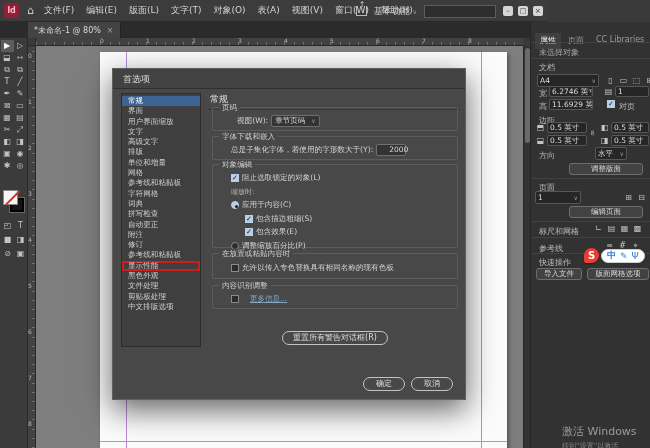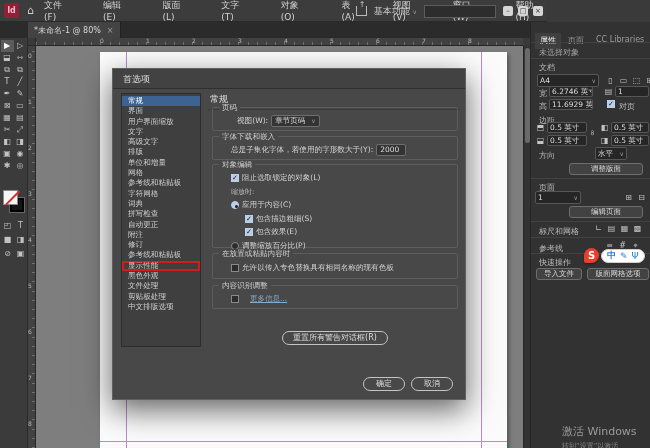--- a/index.html
+++ b/index.html
@@ -4,21 +4,21 @@
 <style>
   html,body{margin:0;padding:0;background:#222;}
   *{box-sizing:border-box;font-family:"DejaVu Sans",sans-serif;}
   #app{position:relative;width:650px;height:448px;background:#3a3a3a;overflow:hidden;color:#d4d4d4;}
   .abs{position:absolute;}
 
   
   .menubar{left:0;top:0;width:547px;height:22px;background:#3c3c3c;border-bottom:1px solid #2a2a2a;display:flex;align-items:center;}
   .idlogo{width:15px;height:15px;margin-left:4px;background:#8e2138;color:#ffb3c4;font-size:8px;font-weight:bold;display:flex;align-items:center;justify-content:center;border-radius:2px;}
   .homeic{margin-left:8px;font-size:11px;color:#cfcfcf;}
-  .menus{display:flex;margin-left:10px;gap:29px;font-size:9px;color:#d2d2d2;}
+  .menus{display:flex;margin-left:10px;gap:12px;font-size:9px;color:#d2d2d2;}
   .menus span{cursor:default;}
   .mb-right{position:absolute;right:4px;top:0;height:22px;display:flex;align-items:center;gap:7px;}
   .shareic{width:11px;height:10px;border:1px solid #b9b9b9;border-top:none;position:relative;}
   .shareic:before{content:"↑";position:absolute;left:2px;top:-6px;font-size:8px;color:#c9c9c9;}
   .wsname{font-size:9px;color:#cfcfcf;}
   .searchbox{width:72px;height:13px;background:#2d2d2d;border:1px solid #5c5c5c;font-size:8px;color:#bbb;padding:0 3px;}
   .winbtns{display:flex;gap:5px;}
   .winbtn{width:10px;height:10px;background:#d6d6d6;color:#333;font-size:7px;line-height:10px;text-align:center;border-radius:2px;}
 
   
@@ -79,21 +79,21 @@
   .dlist{position:absolute;left:8px;top:24px;width:80px;height:254px;background:#3f3f3f;border:1px solid #2d2d2d;padding-top:2px;overflow:hidden;}
   .dlist .item{height:10.3px;line-height:10.3px;font-size:7.6px;color:#cfcfcf;padding-left:6px;white-space:nowrap;position:relative;}
   .dlist .item.selected{background:#3c6391;color:#fff;}
   .dlist .item.annotated{box-shadow:inset 0 0 0 2px #cf1d1d;}
   .dmain{position:absolute;left:95px;top:24px;width:252px;height:260px;}
   .dmain-title{font-size:9px;color:#e0e0e0;margin-left:2px;}
   .dmain-hr{height:1px;background:#3a3a3a;margin:3px 0 0 0;}
   .grp{position:absolute;left:4px;width:246px;border:1px solid #5d5d5d;border-radius:2px;}
   .grp .legend{position:absolute;top:-5px;left:6px;background:#484848;padding:0 3px;font-size:7.6px;color:#cfcfcf;line-height:9px;}
   .grow{font-size:7.6px;color:#d3d3d3;white-space:nowrap;display:flex;align-items:center;gap:3px;}
-  .dfield{background:#333;border:1px solid #6e6e6e;color:#ddd;font-size:7.5px;height:12px;line-height:10px;padding:0 3px;border-radius:2px;}
+  .dfield{background:#333;border:1px solid #6e6e6e;color:#ddd;font-size:7.5px;height:12px;line-height:10px;padding:0 12px;border-radius:2px;}
   .ddrop{background:#333;border:1px solid #6e6e6e;color:#ddd;font-size:7.5px;height:12px;line-height:10px;padding:0 3px;border-radius:2px;min-width:44px;}
   .ddrop .car{margin-left:6px;color:#9a9a9a;font-size:6px;}
   .radio{display:inline-block;width:8px;height:8px;border:1px solid #8a8a8a;border-radius:50%;background:#2c2c2c;position:relative;vertical-align:-1px;}
   .radio.on{background:#b9cfe8;border-color:#b9cfe8;}
   .radio.on:before{content:"";position:absolute;left:2.5px;top:2.5px;width:3px;height:3px;border-radius:50%;background:#1b1b1b;}
   .dsmall{font-size:7px;color:#bdbdbd;}
   .link{color:#86a9c9;text-decoration:underline;font-size:7.5px;}
   .pillbtn{position:absolute;border:1px solid #c3c3c3;border-radius:8px;background:transparent;color:#dedede;font-size:8px;height:14px;line-height:12px;text-align:center;}
 
   

